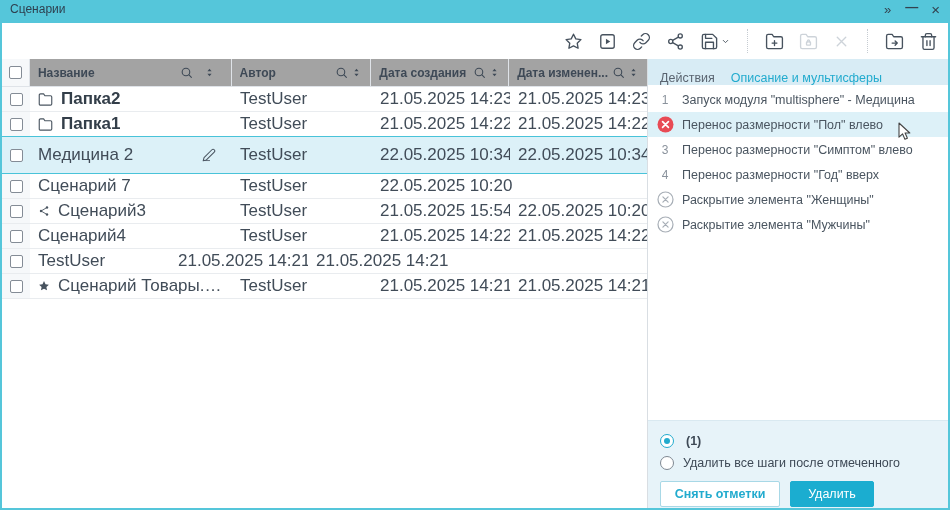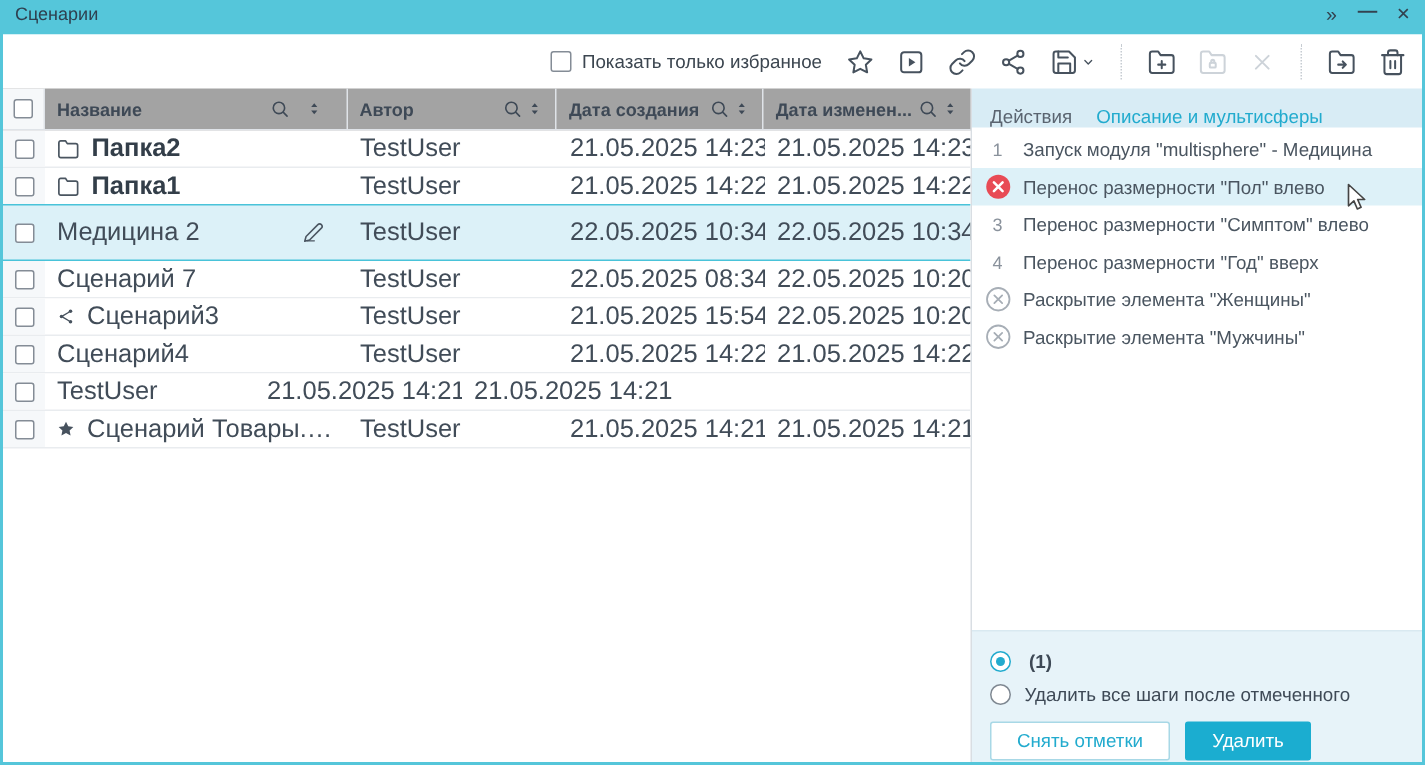--- a/index.html
+++ b/index.html
@@ -75,44 +75,40 @@
   .marker{width:34px;display:flex;justify-content:center;align-items:center;flex:0 0 auto}
   .num{color:#8a929c;font-size:12px}
   .panel-footer{flex:0 0 auto;background:var(--footer-bg);border-top:1px solid #d9e9f1;padding:9px 12px 8px 12px;height:88px}
   .opt{display:flex;align-items:center;gap:9px;height:22px;font-size:12.5px;color:#3e4956;cursor:pointer}
   .radio{width:14px;height:14px;border-radius:50%;border:1px solid #7f8892;background:#fff;position:relative;flex:0 0 auto}
   .radio.on{border-color:var(--accent)}
   .radio.on::after{content:"";position:absolute;left:3px;top:3px;width:6px;height:6px;border-radius:50%;background:var(--accent)}
   .opt .cnt{font-weight:700;margin-left:3px}
   .btn-row{display:flex;gap:10px;margin-top:7px}
   .btn{height:26px;border-radius:2px;font-size:12.5px;display:flex;align-items:center;justify-content:center;cursor:pointer;font-family:"Liberation Sans",sans-serif}
-  .btn-ghost{width:120px;background:#fff;border:1px solid #a8d8e6;color:var(--accent);font-weight:400}
+  .btn-ghost{width:120px;background:#fff;border:1px solid #a8d8e6;color:var(--accent);font-weight:700}
   .btn-primary{width:84px;background:var(--accent-btn);border:1px solid var(--accent-btn);color:#fff;font-weight:400}
   .cursor{position:absolute;left:896px;top:120px;pointer-events:none;z-index:9}
   svg{stroke-linecap:round;stroke-linejoin:round}
 </style>
 </head>
 <body>
 
 <div class="window">
 
   <div class="titlebar">
     <span class="title">Сценарии</span>
     <div class="win-controls">
       <span>»</span>
       <span class="minimize-glyph">—</span>
       <span style="font-size:15px">×</span>
     </div>
   </div>
 
   <div class="toolbar">
-    <label class="fav">
-      <span class="cb"></span>
-      <span>Показать только избранное</span>
-    </label>
     <div class="tool-icons">
       <span class="tbtn" title="">
         <svg width="19" height="19" viewBox="0 0 24 24" fill="none" stroke="currentColor" stroke-width="1.7">
             <path d="M12 2.8l2.9 5.9 6.5.9-4.7 4.5 1.1 6.4-5.8-3-5.8 3 1.1-6.4L2.6 9.6l6.5-.9z"></path>
           </svg>
       </span>
       <span class="tbtn">
         <svg width="19" height="19" viewBox="0 0 24 24" fill="none" stroke="currentColor" stroke-width="1.7">
             <rect x="3.5" y="3.5" width="17" height="17" rx="2.5"></rect>
             <path d="M10 8.5l5.5 3.5-5.5 3.5z" fill="currentColor" stroke="none"></path>
@@ -304,28 +300,20 @@
     <div class="cell c-check">
               <span class="cb"></span>
             </div>
     <div class="cell c-name">
 
       <span class="nm">Сценарий 7</span>
       <span class="spacer"></span>
 
     </div>
     <div class="cell c-author">TestUser</div>
-    <div class="cell c-created">
-      <span>22.05.2025 08:34</span>
-      <svg class="i-warn" width="14" height="14" viewBox="0 0 24 24" fill="none" stroke="currentColor" stroke-width="2">
-                <path d="M10.29 3.86L1.82 18a2 2 0 0 0 1.71 3h16.94a2 2 0 0 0 1.71-3L13.71 3.86a2 2 0 0 0-3.42 0z"></path>
-                <path d="M12 9v4"></path>
-                <path d="M12 17h.01"></path>
-              </svg>
-    </div>
     <div class="cell c-modified">22.05.2025 10:20</div>
   </div>
 
   <div class="trow">
     <div class="cell c-check">
               <span class="cb"></span>
             </div>
     <div class="cell c-name">
 
       <svg width="12" height="12" viewBox="0 0 24 24" fill="none" stroke="#47525e" stroke-width="2.4">

